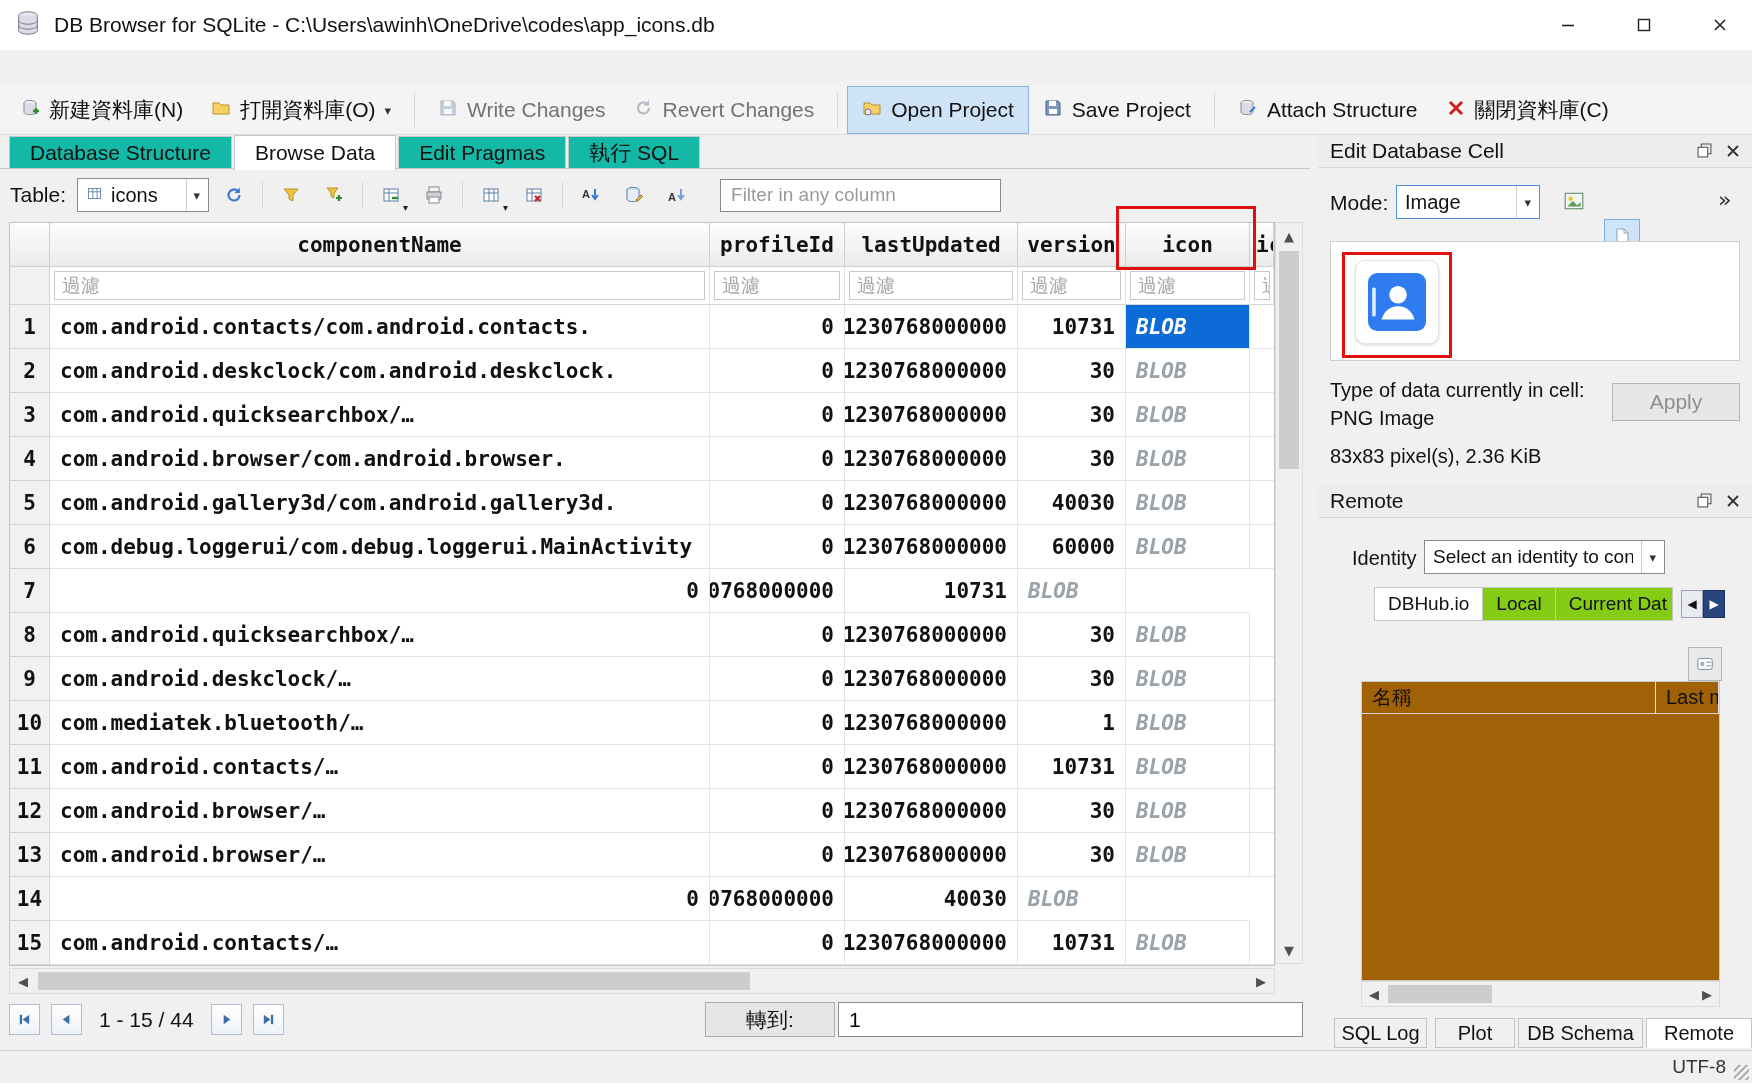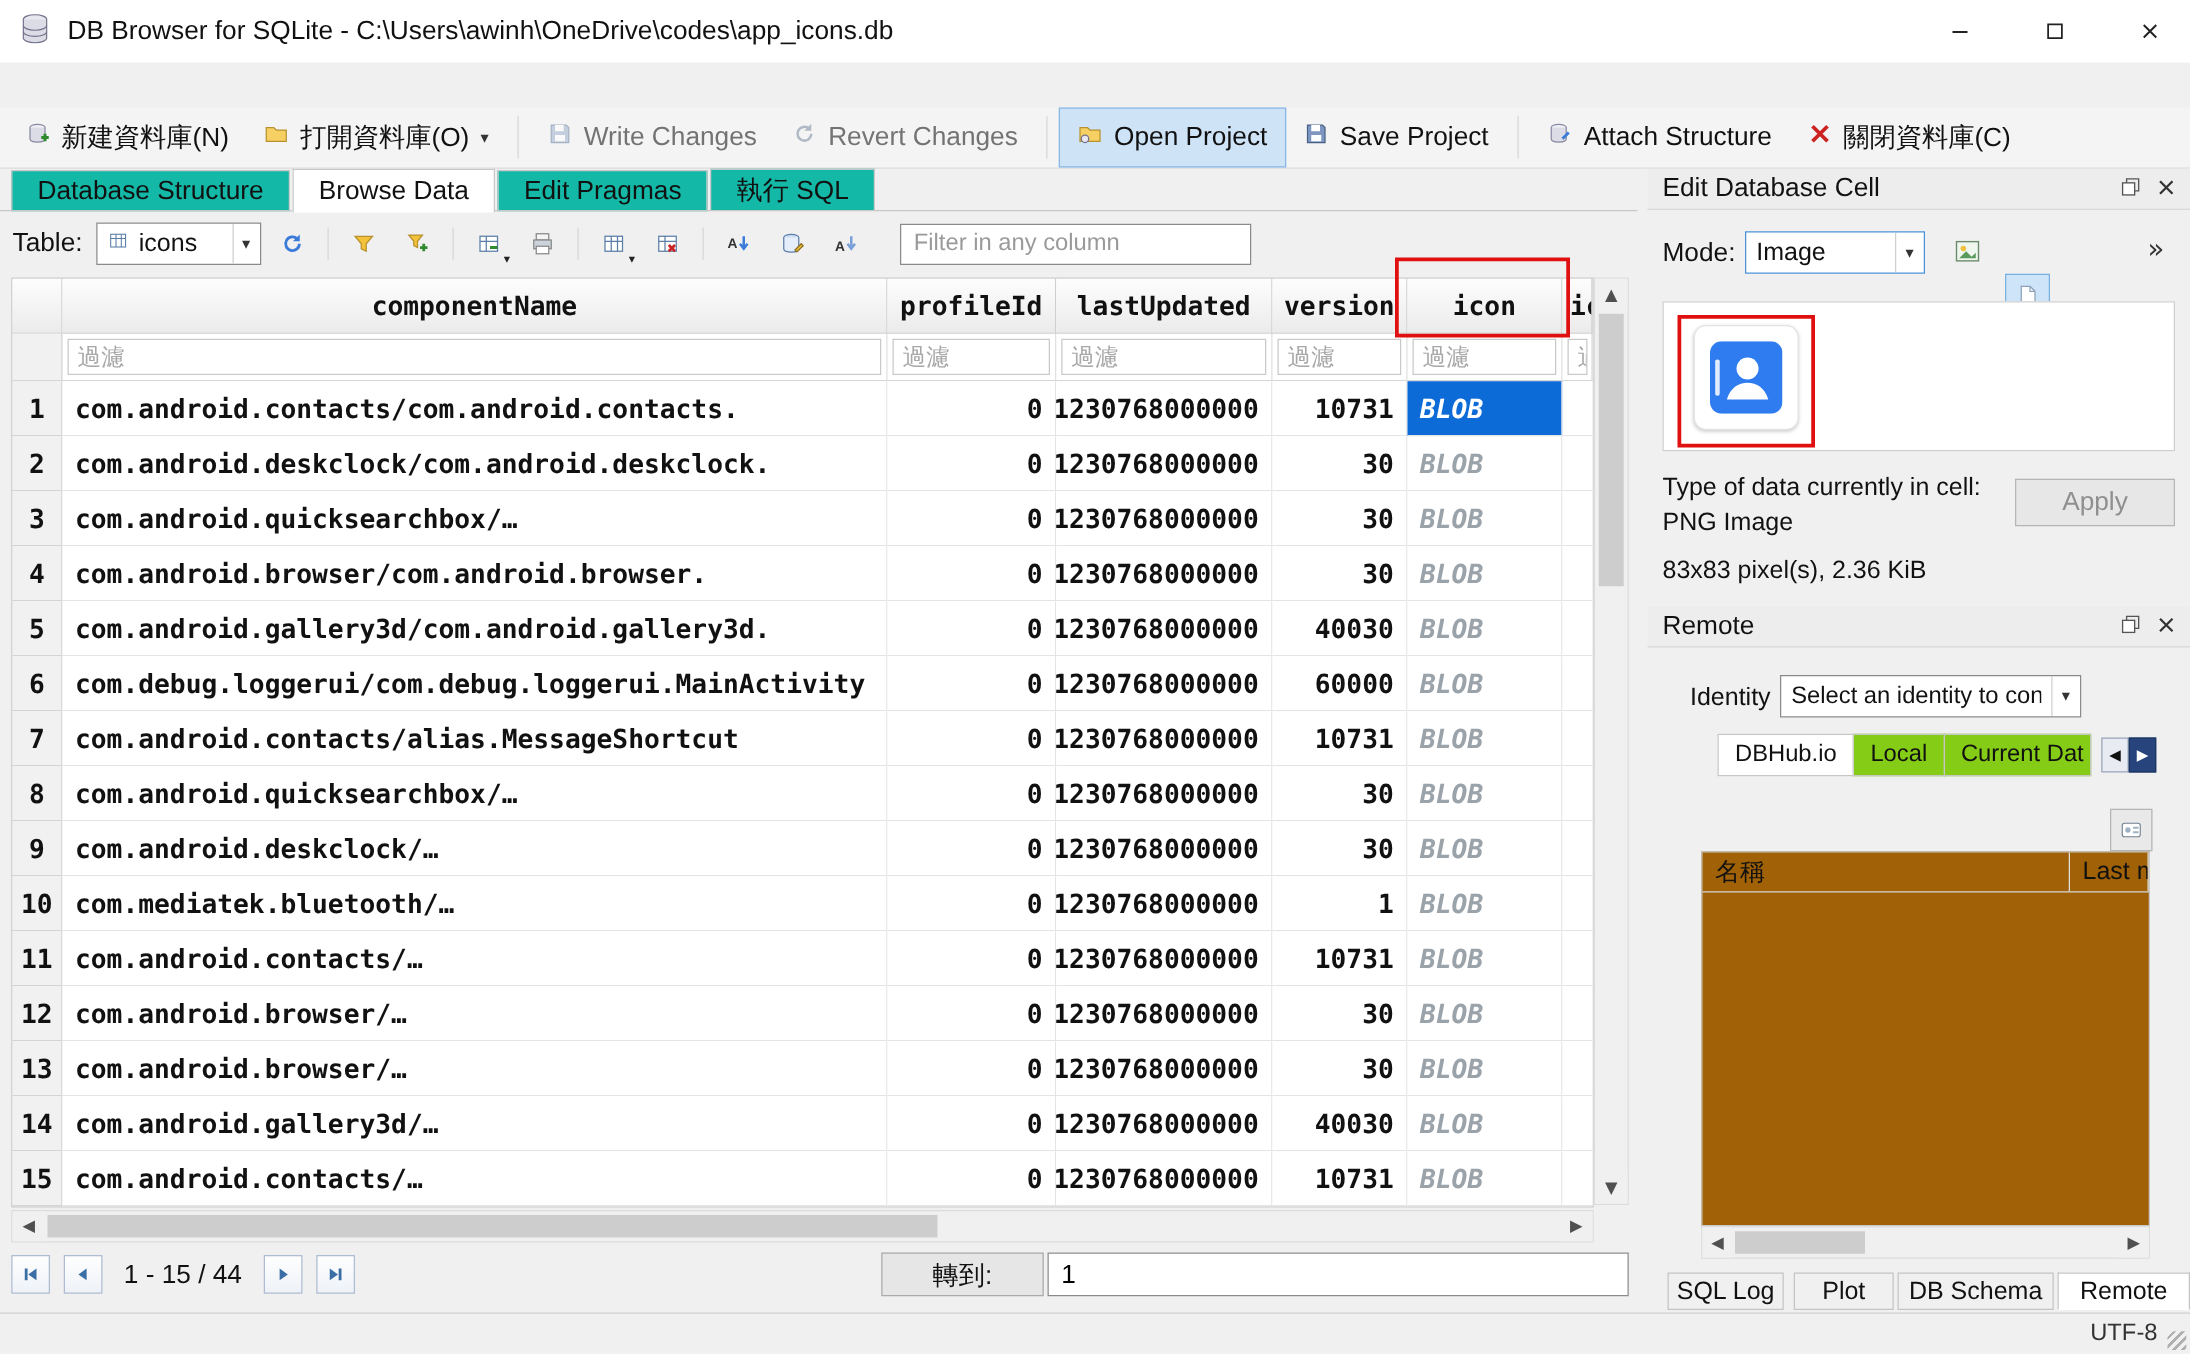--- a/index.html
+++ b/index.html
@@ -384,21 +384,20 @@
             <div class="c rn">6</div>
             <div class="c comp">com.debug.loggerui/com.debug.loggerui.MainActivity</div>
             <div class="c num">0</div>
             <div class="c num">1230768000000</div>
             <div class="c num">60000</div>
             <div class="c blob">BLOB</div>
             <div class="c extra"></div>
           </div>
           <div class="grow trow">
             <div class="c rn">7</div>
-            <div class="c comp">com.android.contacts/alias.MessageShortcut</div>
             <div class="c num">0</div>
             <div class="c num">1230768000000</div>
             <div class="c num">10731</div>
             <div class="c blob">BLOB</div>
             <div class="c extra"></div>
           </div>
           <div class="grow trow">
             <div class="c rn">8</div>
             <div class="c comp">com.android.quicksearchbox/…</div>
             <div class="c num">0</div>
@@ -447,21 +446,20 @@
             <div class="c rn">13</div>
             <div class="c comp">com.android.browser/…</div>
             <div class="c num">0</div>
             <div class="c num">1230768000000</div>
             <div class="c num">30</div>
             <div class="c blob">BLOB</div>
             <div class="c extra"></div>
           </div>
           <div class="grow trow">
             <div class="c rn">14</div>
-            <div class="c comp">com.android.gallery3d/…</div>
             <div class="c num">0</div>
             <div class="c num">1230768000000</div>
             <div class="c num">40030</div>
             <div class="c blob">BLOB</div>
             <div class="c extra"></div>
           </div>
           <div class="grow trow">
             <div class="c rn">15</div>
             <div class="c comp">com.android.contacts/…</div>
             <div class="c num">0</div>

